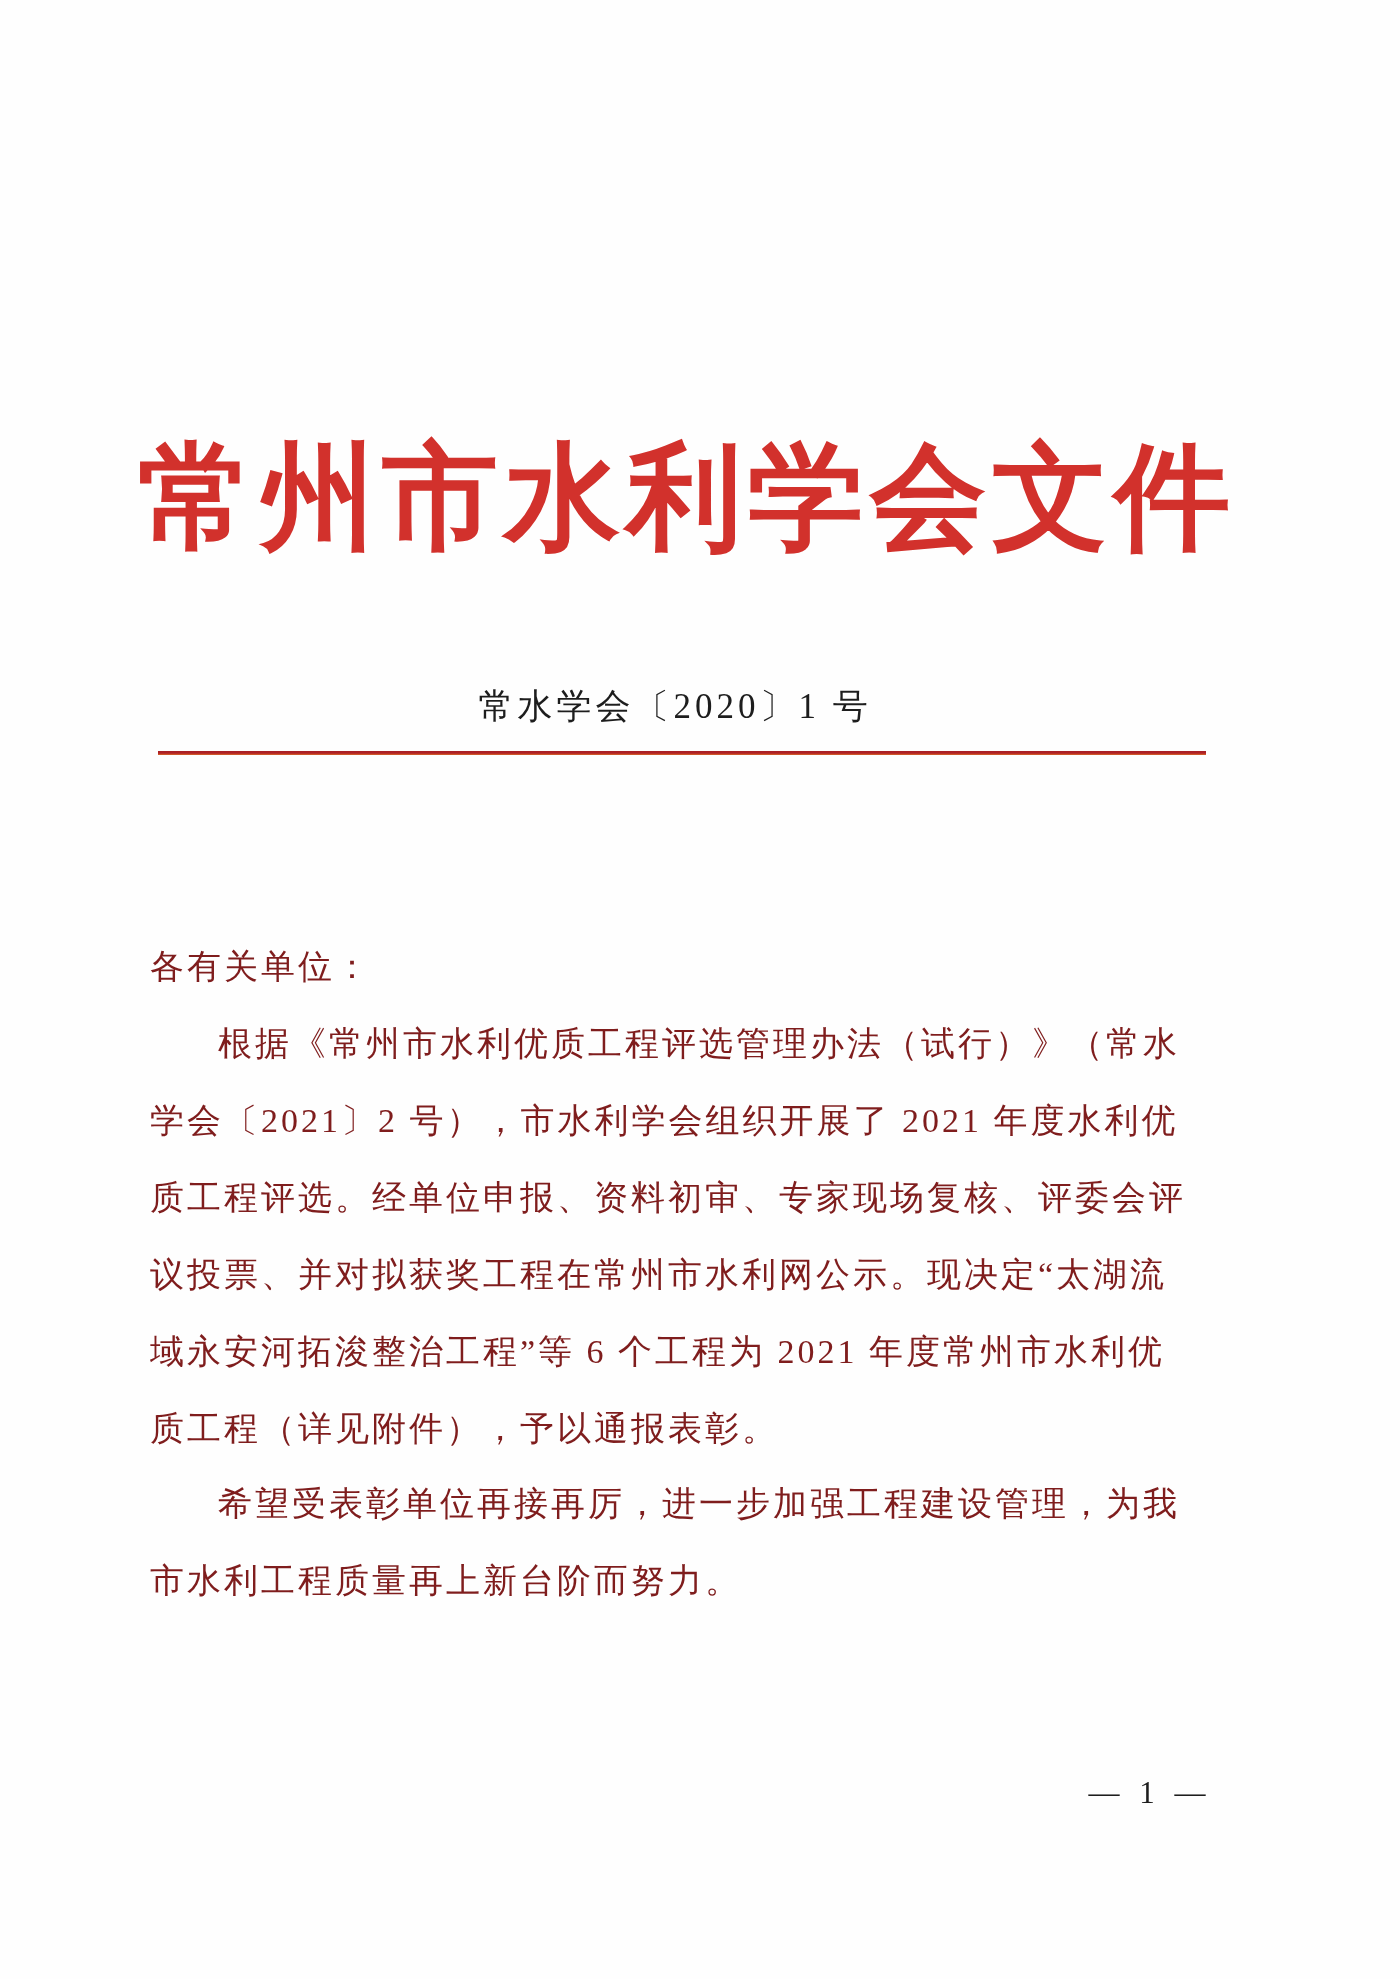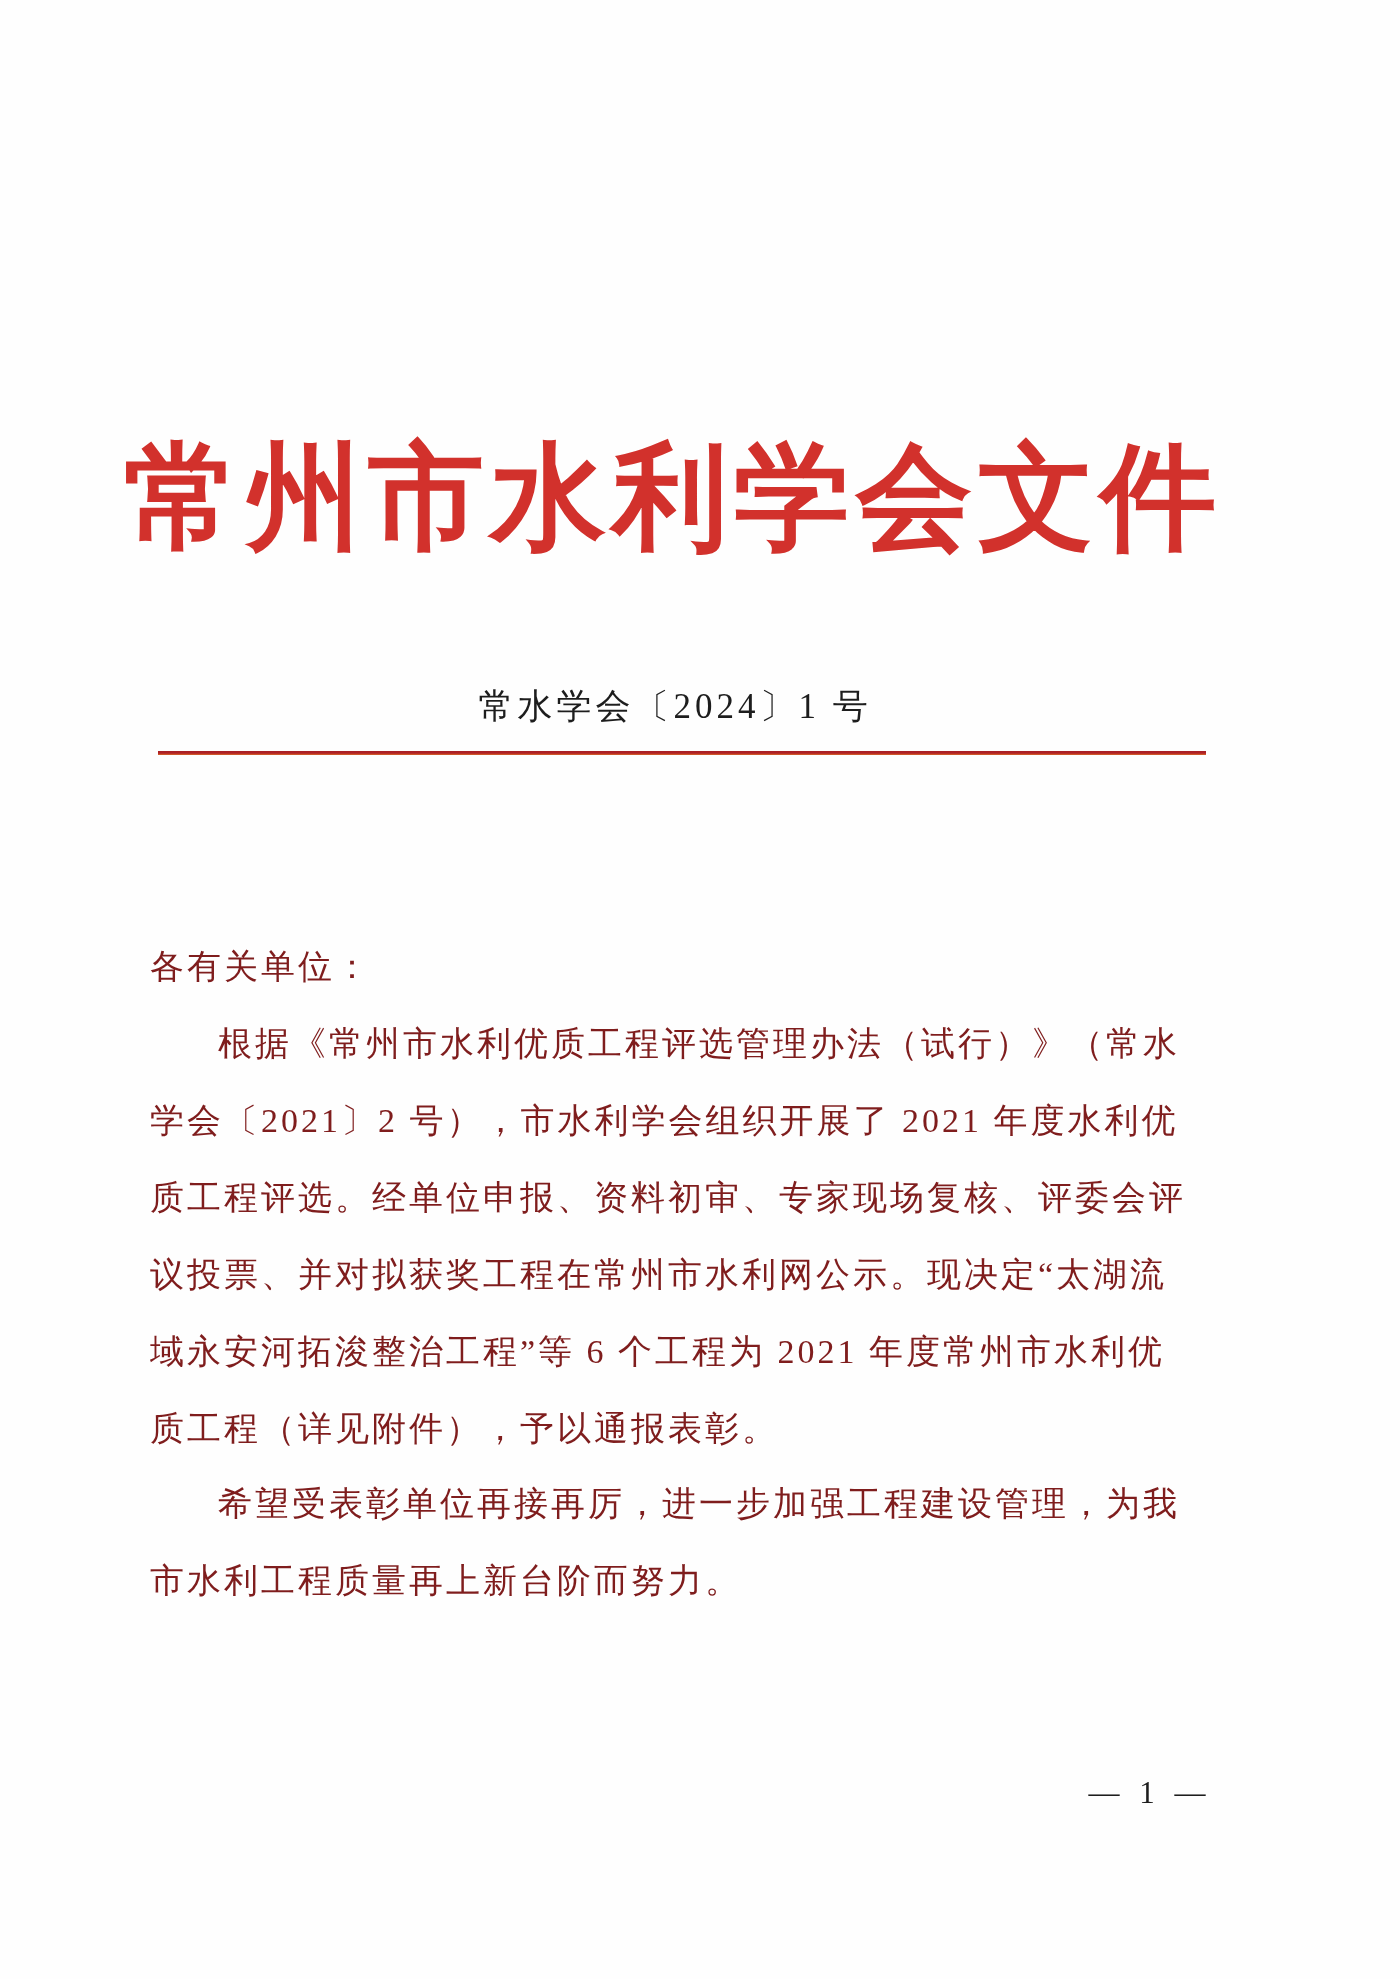--- a/index.html
+++ b/index.html
@@ -13,21 +13,21 @@
     height: 1979px;
     background: #fefefe;
     overflow: hidden;
     font-family: "Liberation Serif", "DejaVu Serif", serif;
     color: #222222;
   }
   
   .org-title {
     position: absolute;
     top: 420px;
-    left: 108px;
+    left: 122px;
     width: 1130px;
     text-align: center;
     font-size: 116px;
     font-weight: bold;
     letter-spacing: 6px;
     white-space: nowrap;
     font-family: Liberation Mono, monospace;
   }
   
   .doc-number {
@@ -99,21 +99,21 @@
     white-space: nowrap;
   }
 </style>
 </head>
 <body>
 
 <div class="page">
 
   <div class="org-title" style="color:#d2312c;">常州市水利学会文件</div>
 
-  <div class="doc-number">常水学会〔2024〕1 号</div>
+  <div class="doc-number">常水学会〔2020〕1 号</div>
 
   <div class="red-rule"></div>
 
 
   <div class="body-block salutation">各有关单位：</div>
 
   <div class="body-block para-1">根据《常州市水利优质工程评选管理办法（试行）》（常水
 学会〔2021〕2 号），市水利学会组织开展了 2021 年度水利优
 质工程评选。经单位申报、资料初审、专家现场复核、评委会评
 议投票、并对拟获奖工程在常州市水利网公示。现决定“太湖流

